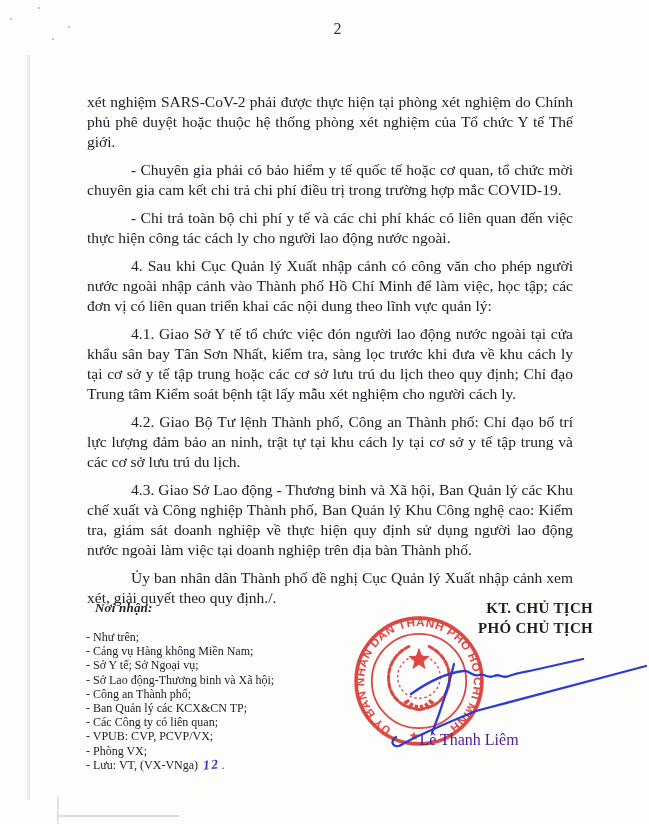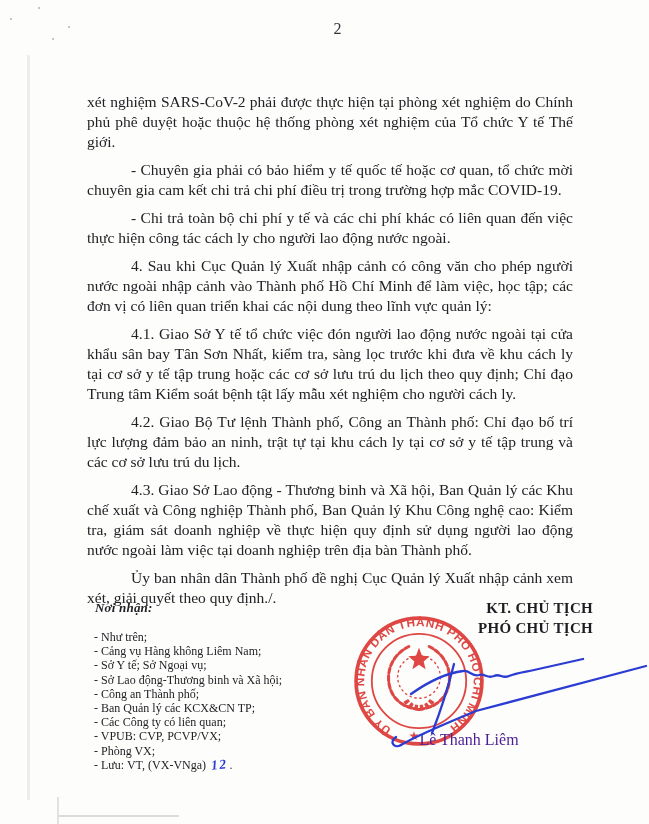--- a/index.html
+++ b/index.html
@@ -21,21 +21,21 @@
     font-size:15.5px; line-height:20px; text-align:justify;margin-top:40px;
   }
   .body-text p { margin:0 0 8px 0; text-indent:44px; }
   .body-text p:first-of-type { text-indent:0; }
 
   .recipients { position:absolute; left:86px; top:600px; width:270px; }
   .recipients-heading {
     font-size:13px; font-weight:bold; font-style:italic;
     margin-left:9px; margin-bottom:14px; letter-spacing:.2px;
   }
-  .recipient-item { font-size:12px; line-height:14.2px; white-space:nowrap;margin-left:8px; }
+  .recipient-item { font-size:12px; line-height:14.2px; white-space:nowrap; }
   .hand {
     display:inline-block; margin-left:5px; color:var(--ink-blue,#2b3cd2);
     font-size:13.5px; font-style:italic; font-weight:bold;
     transform:rotate(-6deg); letter-spacing:1.5px;
   }
   .hand-period { color:#3c3a42; margin-left:2px; }
 
   .sig-titles {
     position:absolute; left:345px; top:598px; width:248px;
     text-align:right; z-index:3;
@@ -87,21 +87,21 @@
       <p>Ủy ban nhân dân Thành phố đề nghị Cục Quản lý Xuất nhập cảnh xem xét, giải quyết theo quy định./.</p>
     </div>
 
   <div class="recipients">
     <div class="recipients-heading">Nơi nhận:</div>
     <div>
 
         <div class="recipient-item">- Như trên;</div>
 
 
-        <div class="recipient-item">- Cảng vụ Hàng không Liêm Nam;</div>
+        <div class="recipient-item">- Cảng vụ Hàng không Miền Nam;</div>
 
         <div class="recipient-item">- Sở Y tế; Sở Ngoại vụ;</div>
 
         <div class="recipient-item">- Sở Lao động-Thương binh và Xã hội;</div>
 
         <div class="recipient-item">- Công an Thành phố;</div>
 
         <div class="recipient-item">- Ban Quản lý các KCX&amp;CN TP;</div>
 
 

